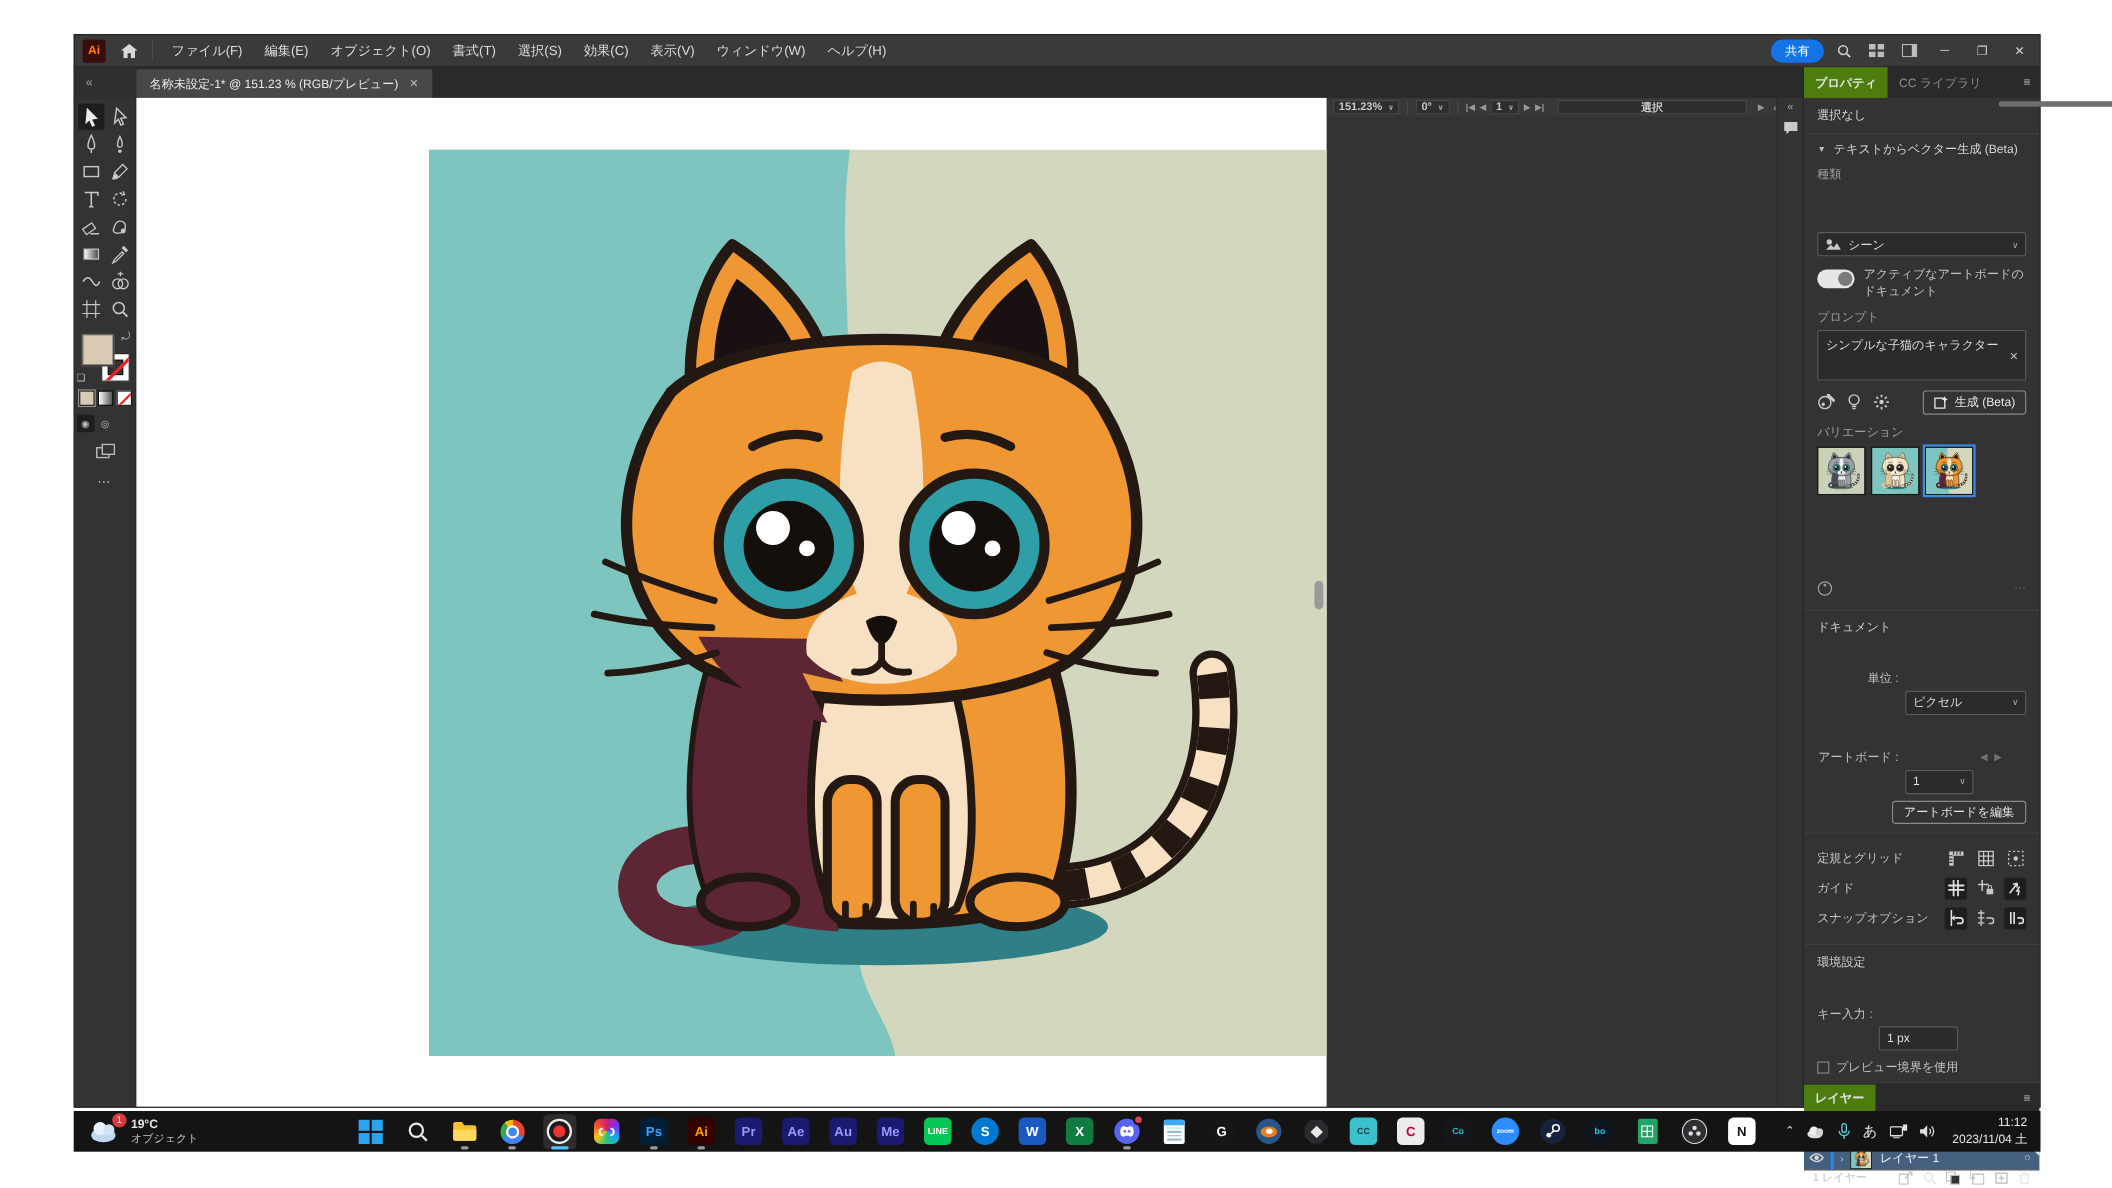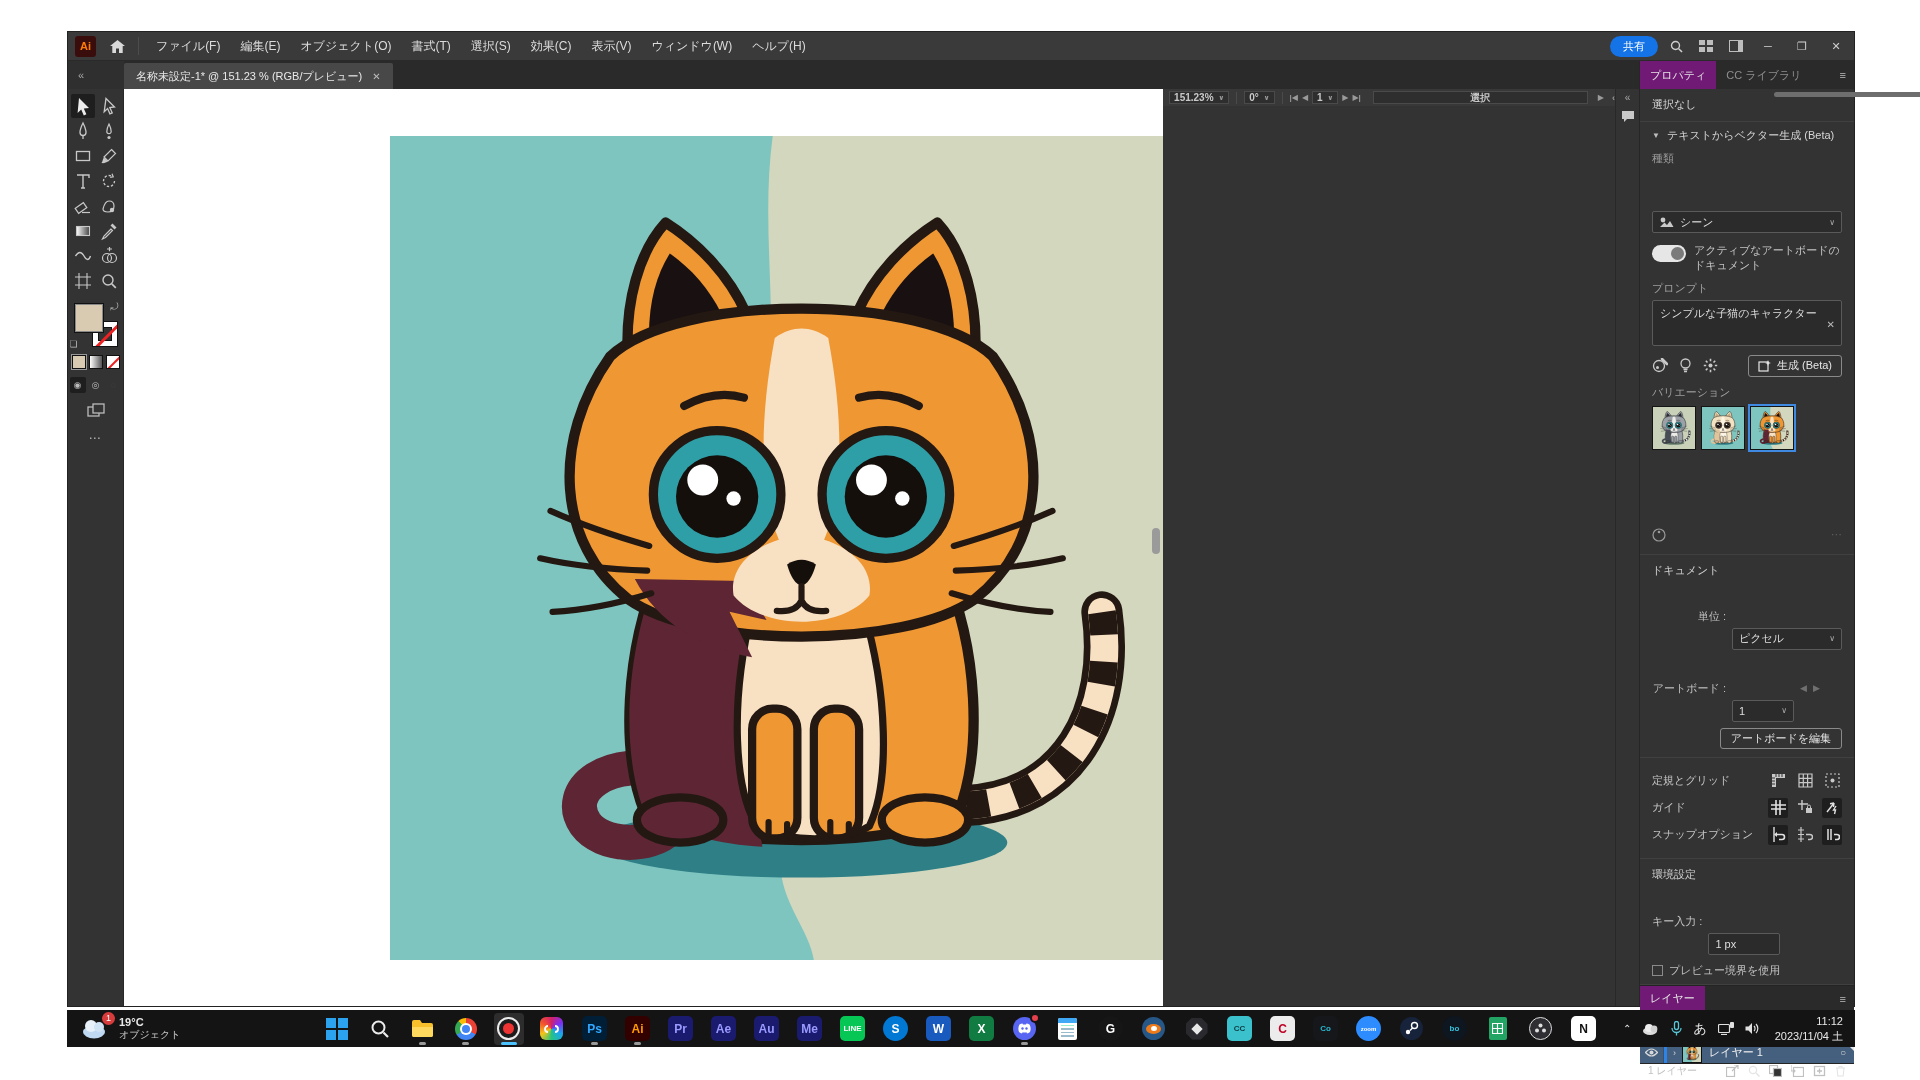--- a/index.html
+++ b/index.html
@@ -51,30 +51,30 @@
   .center{flex:1;display:flex;flex-direction:row;min-width:0;font-weight:bold;}
   .canvas{flex:1;background:#fff;position:relative;overflow:hidden;}
   .artboard{position:absolute;left:266px;top:47px;width:823px;height:824px;}
   .vscroll{position:absolute;right:3px;top:439px;width:8px;height:26px;background:#9a9a9a;border-radius:4px;}
   .hscroll{height:9px;background:#3a3a3a;position:relative;flex:0 0 auto;border-top:1px solid #2c2c2c;}
   .hthumb{position:absolute;left:611px;top:2px;width:233px;height:5px;background:#6e6e6e;border-radius:3px;}
   .statusbar{height:17px;background:#383838;display:flex;align-items:center;color:#c9c9c9;font-size:10px;gap:4px;padding-left:6px;flex:0 0 auto;}
   .sb-box{background:#2e2e2e;border:1px solid #4a4a4a;padding:0 4px;height:13px;display:flex;align-items:center;gap:5px;}
   .sb-sep{width:1px;height:12px;background:#4a4a4a;margin:0 3px;}
   .sb-nav{display:flex;align-items:center;gap:4px;color:#9a9a9a;font-size:8px;}
-  .sb-status{width:215px;background:#2e2e2e;border:1px solid #4a4a4a;height:13px;margin-left:8px;display:flex;align-items:center;justify-content:center;}
+  .sb-status{width:172px;background:#2e2e2e;border:1px solid #4a4a4a;height:13px;margin-left:8px;display:flex;align-items:center;justify-content:center;}
   .caret{font-size:7px;color:#9a9a9a;}
   
   .comment-strip{width:24px;background:#333;border-left:1px solid #282828;display:flex;flex-direction:column;align-items:center;padding-top:3px;gap:7px;flex:0 0 auto;}
   .cs-collapse{color:#a8a8a8;font-size:10px;}
   
   .rpanel{width:215px;background:#333;border-left:1px solid #262626;display:flex;flex-direction:column;font-size:11px;color:#c5c5c5;flex:0 0 auto;margin-top:-28px;}
   .ptabs{height:28px;background:#2a2a2a;display:flex;align-items:stretch;flex:0 0 auto;}
   .ptab{padding:0 10px;display:flex;align-items:center;font-size:11px;color:#8f8f8f;}
-  .ptab.active{background:#701a75;color:#e4e4e4;}
+  .ptab.active{background:#4d7c0f;color:#e4e4e4;font-weight:bold;}
   .ptabs .burger{margin-left:auto;align-self:center;padding-right:8px;color:#bdbdbd;}
   .psec{padding:6px 12px;border-bottom:1px solid #404040;}
   .sel-none{padding:8px 12px 9px;}
   .hd-row{display:flex;align-items:center;gap:7px;color:#d6d6d6;}
   .chev{font-size:8px;color:#bdbdbd;}
   .lbl{color:#9f9f9f;margin:8px 0 4px;}
   .input,.dropdown{background:#2b2b2b;border:1px solid #5a5a5a;border-radius:2px;height:22px;display:flex;align-items:center;padding:0 6px;color:#dedede;gap:6px;margin-top:45px;}
   .dropdown .dd-caret{margin-left:auto;font-size:8px;color:#aaa;}
   .toggle-row{display:flex;gap:8px;margin:10px 0 2px;align-items:flex-start;}
   .toggle{width:34px;height:17px;border-radius:9px;background:#e6e6e6;position:relative;flex:0 0 auto;margin-top:2px;}

